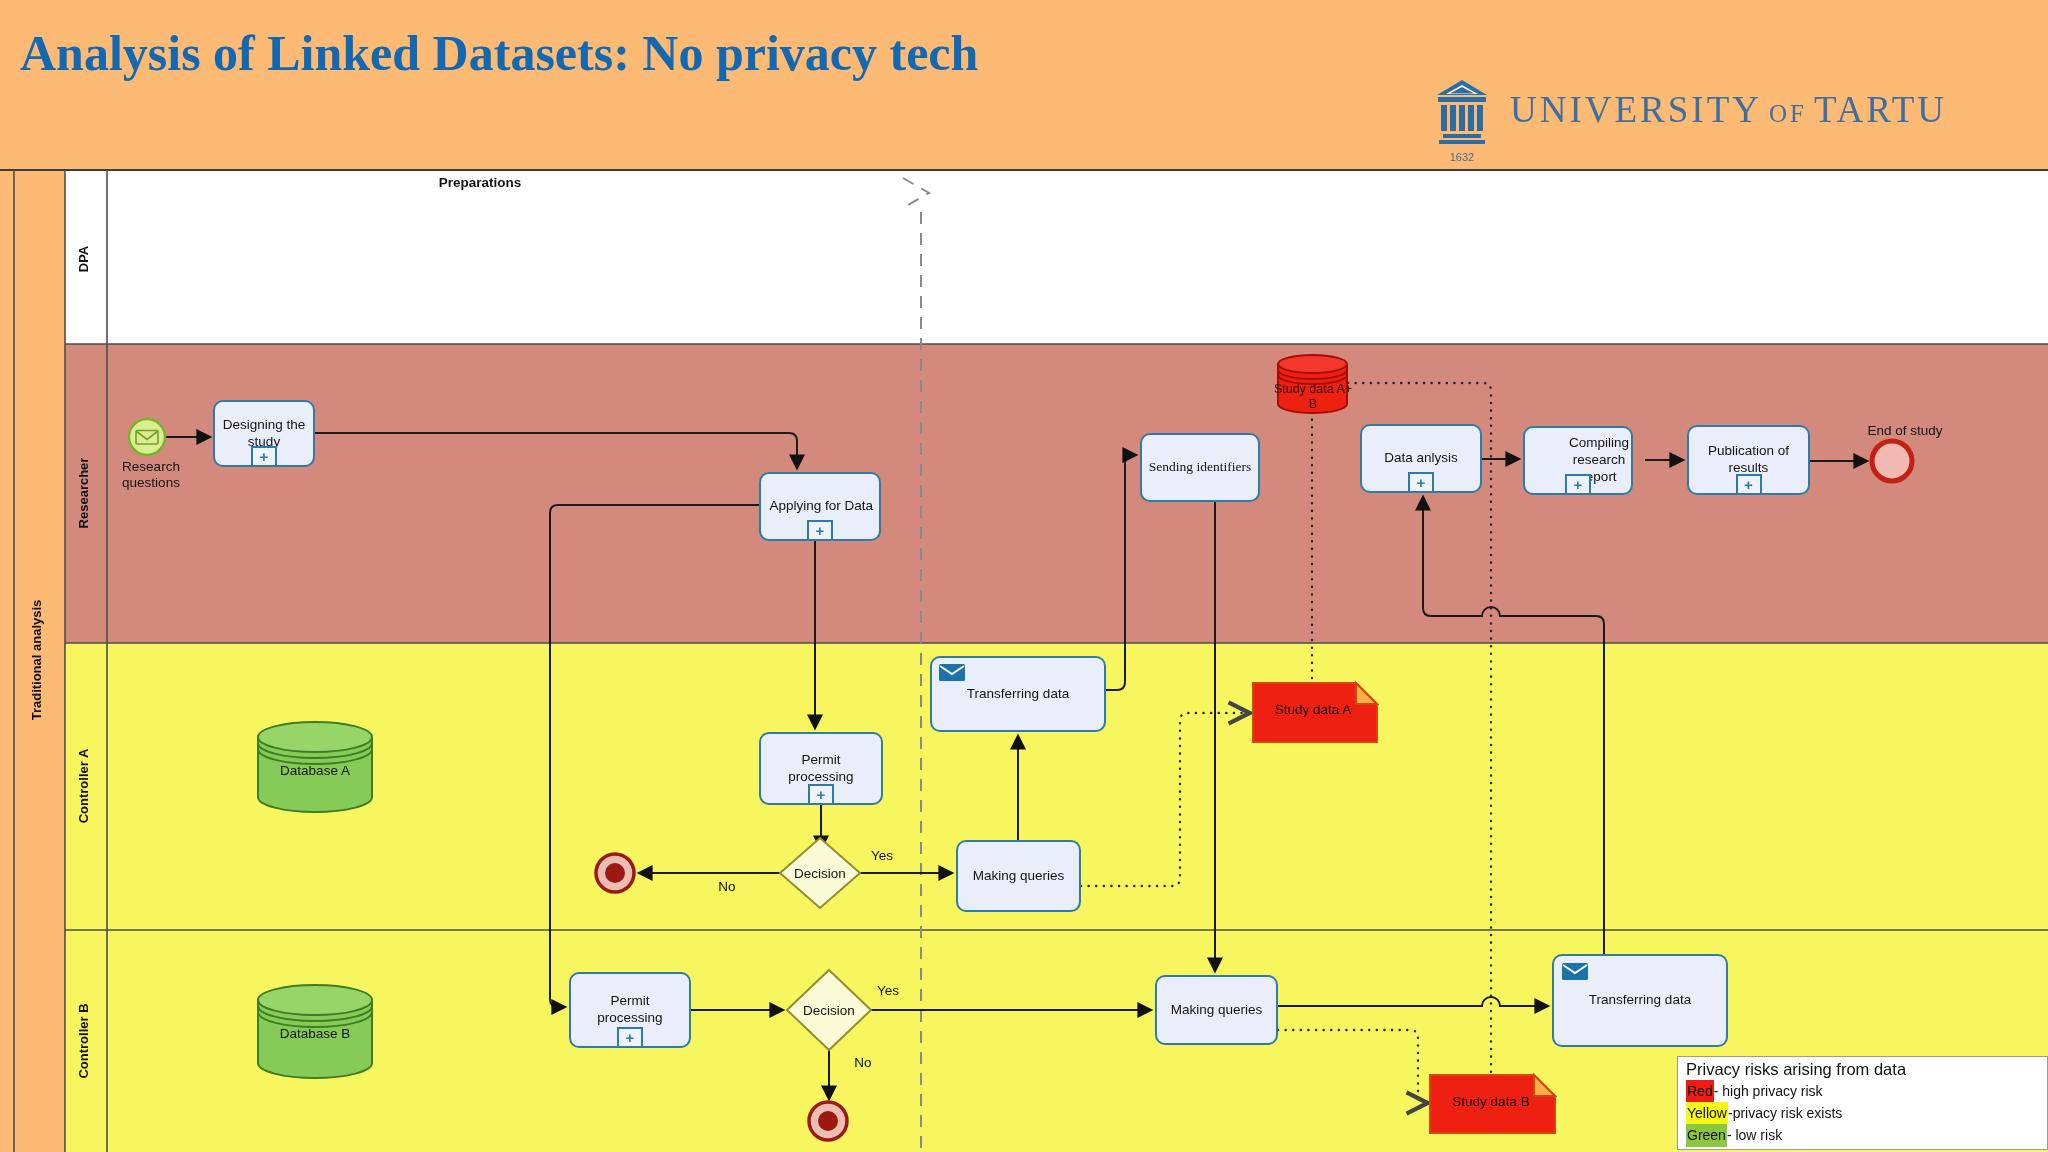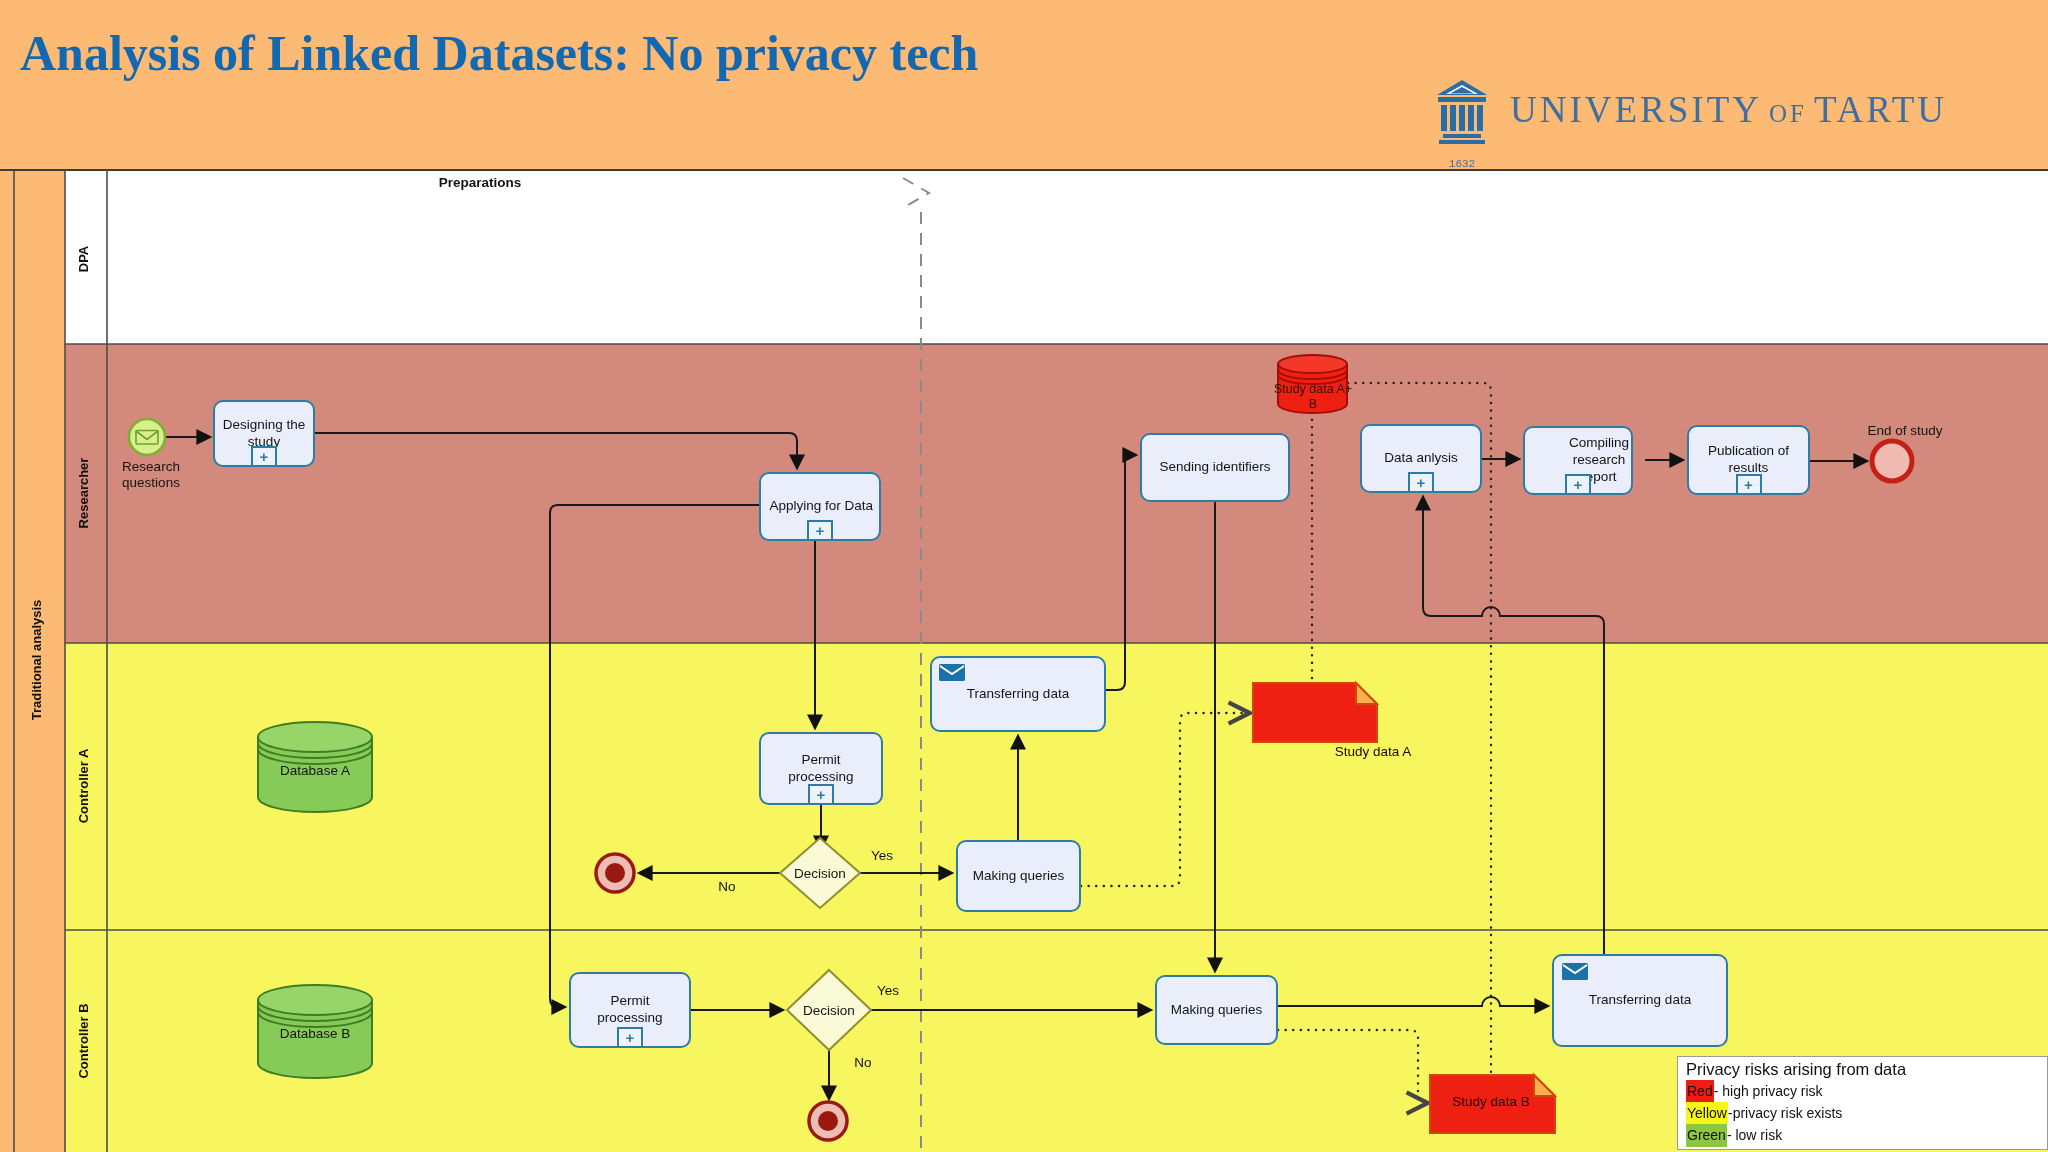--- a/index.html
+++ b/index.html
@@ -3,21 +3,21 @@
 <meta charset="utf-8">
 <style>
   html,body{margin:0;padding:0;background:#ffffff;}
   .stage{position:relative;width:2048px;height:1152px;overflow:hidden;background:#fdba74;
          font-family:"Liberation Sans",sans-serif;}
   .title{position:absolute;left:20px;top:24px;font-family:"Liberation Serif",serif;
          font-size:50px;font-weight:bold;color:var(--title-blue);white-space:nowrap;}
   
   .logo{position:absolute;left:1436px;top:80px;display:flex;align-items:flex-start;}
   .logo-icon-wrap{width:52px;text-align:center;}
-  .logo-year{font-family:Liberation Mono, monospace;font-size:11px;color:var(--logo-blue);margin-top:10px;}
+  .logo-year{font-family:Liberation Sans, sans-serif;font-size:11px;color:var(--logo-blue);margin-top:3px;}
   .logo-text{margin-left:22px;margin-top:8px;font-family:"Liberation Serif",serif;
              color:var(--logo-blue);letter-spacing:3px;white-space:nowrap;}
   .logo-text .big{font-size:37px;}
   .logo-text .small{font-size:25px;}
   
   .lane{position:absolute;left:65px;width:1983px;}
   .lane-dpa{top:170px;height:174px;background:#ffffff;}
   .lane-researcher{top:344px;height:299px;background:var(--lane-researcher);}
   .lane-ctrla{top:643px;height:287px;background:var(--lane-controller);}
   .lane-ctrlb{top:930px;height:222px;background:var(--lane-controller);}
@@ -189,21 +189,21 @@
   <div class="lbl bold" style="left:400px;top:175px;width:160px;font-size:13.5px;">Preparations</div>
 
   <div class="task" style="left:213px;top:400px;width:102px;height:67px;">
     <span>Designing the study</span>
     <span class="plus">+</span>
   </div>
   <div class="task" style="left:759px;top:472px;width:122px;height:69px;justify-content:flex-end;">
     <span>Applying for Data</span>
     <span class="plus">+</span>
   </div>
-  <div class="task" style="left:1140px;top:433px;width:150px;height:69px;">
+  <div class="task" style="left:1140px;top:433px;width:120px;height:69px;font-family:Liberation Serif, serif;">
     <span>Sending identifiers</span>
   </div>
   <div class="task" style="left:1360px;top:424px;width:122px;height:69px;">
     <span>Data anlysis</span>
     <span class="plus">+</span>
   </div>
   <div class="task" style="left:1523px;top:426px;width:110px;height:69px;padding-left:48px;">
     <span>Compiling research report</span>
     <span class="plus">+</span>
   </div>
@@ -237,21 +237,21 @@
       <rect width="26" height="17" rx="1.5" fill="var(--msg-blue)"></rect>
       <path d="M1 2 L13 10 L25 2" fill="none" stroke="#fff" stroke-width="2"></path>
     </svg>
     <span>Transferring data</span>
   </div>
 
   <div class="lbl" style="left:99px;top:459px;width:104px;">Research questions</div>
   <div class="lbl" style="left:253px;top:763px;width:124px;">Database A</div>
   <div class="lbl" style="left:253px;top:1026px;width:124px;">Database B</div>
   <div class="lbl" style="left:1270px;top:382px;width:86px;font-size:12.5px;color:#33100a;">Study data A+ B</div>
-  <div class="lbl" style="left:1318px;top:702px;width:110px;color:#1e0503;margin-top:42px;">Study data A</div>
+  <div class="lbl" style="left:1258px;top:702px;width:110px;color:#1e0503;">Study data A</div>
   <div class="lbl" style="left:1436px;top:1094px;width:110px;color:#1e0503;">Study data B</div>
   <div class="lbl" style="left:1838px;top:423px;width:134px;">End of study</div>
   <div class="lbl" style="left:778px;top:866px;width:84px;">Decision</div>
   <div class="lbl" style="left:787px;top:1003px;width:84px;">Decision</div>
   <div class="lbl" style="left:862px;top:848px;width:40px;">Yes</div>
   <div class="lbl" style="left:705px;top:879px;width:44px;">No</div>
   <div class="lbl" style="left:866px;top:983px;width:44px;">Yes</div>
   <div class="lbl" style="left:841px;top:1055px;width:44px;">No</div>
 
   <div class="legend">

